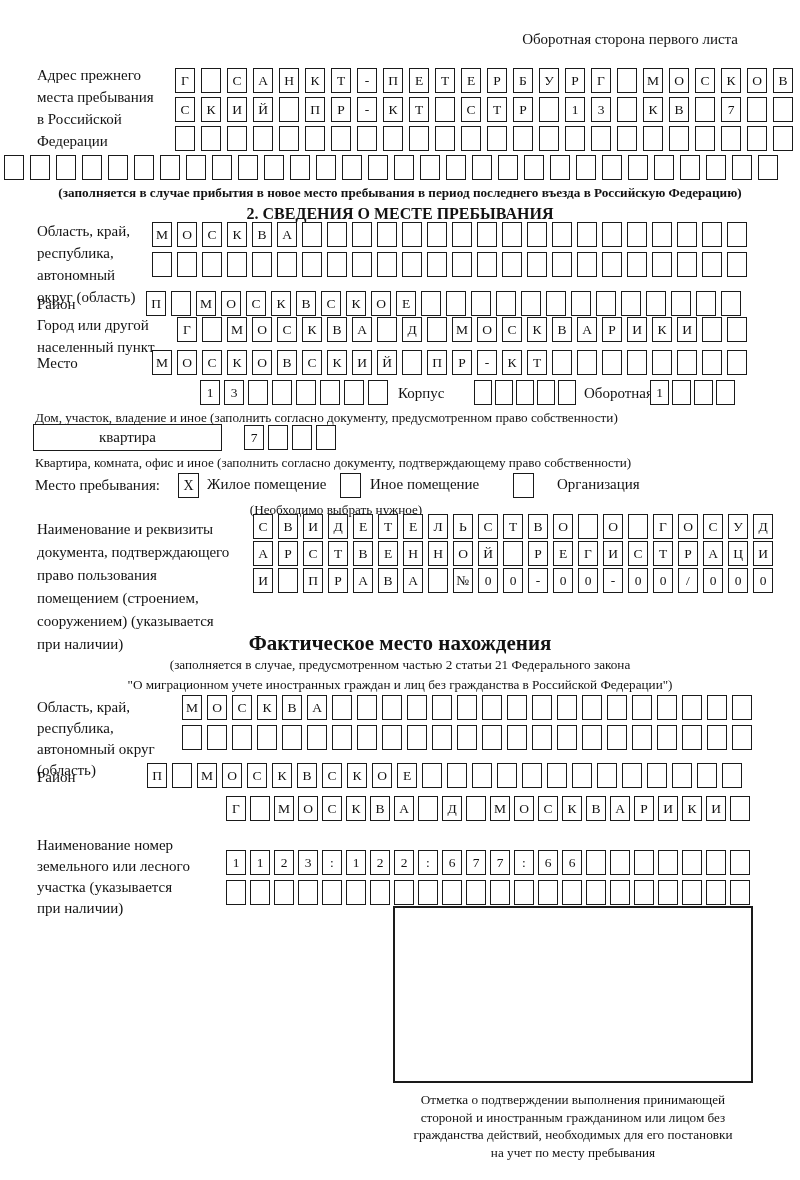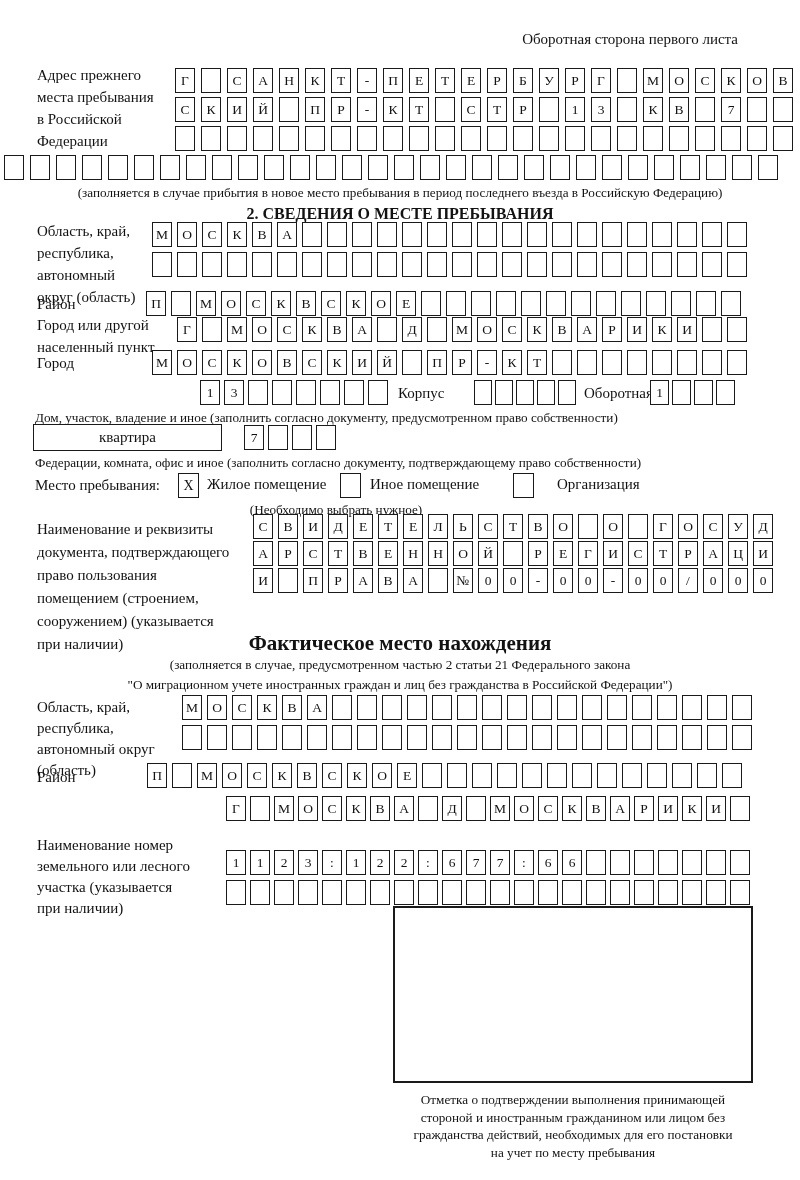--- a/index.html
+++ b/index.html
@@ -144,21 +144,21 @@
       <div class="c"></div>
       <div class="c"></div>
       <div class="c"></div>
       <div class="c"></div>
       <div class="c"></div>
       <div class="c"></div>
       <div class="c"></div>
       <div class="c"></div>
       <div class="c"></div>
     </div>
-  <div class="abs cap center full" style="top:184px;">(заполняется в случае прибытия в новое место пребывания в период последнего въезда в Российскую Федерацию)</div>
+  <div class="abs cap center full" style="top:184px;font-weight:bold;">(заполняется в случае прибытия в новое место пребывания в период последнего въезда в Российскую Федерацию)</div>
 
   <div class="abs bold h2 center full" style="top:205px;">2. СВЕДЕНИЯ О МЕСТЕ ПРЕБЫВАНИЯ</div>
 
   <div class="abs lbl" style="left:37px; top:220px; width:140px;">Область, край,
 республика,
 автономный
 округ (область)</div>
   <div class="abs row" style="left:152px; top:222px;">
       <div class="c">М</div>
       <div class="c">О</div>
@@ -261,21 +261,21 @@
       <div class="c">В</div>
       <div class="c">А</div>
       <div class="c">Р</div>
       <div class="c">И</div>
       <div class="c">К</div>
       <div class="c">И</div>
       <div class="c"></div>
       <div class="c"></div>
     </div>
 
-  <div class="abs lbl" style="left:37px; top:352px;">Город</div>
+  <div class="abs lbl" style="left:37px; top:352px;">Место</div>
   <div class="abs row" style="left:152px; top:350px;">
       <div class="c">М</div>
       <div class="c">О</div>
       <div class="c">С</div>
       <div class="c">К</div>
       <div class="c">О</div>
       <div class="c">В</div>
       <div class="c">С</div>
       <div class="c">К</div>
       <div class="c">И</div>
@@ -323,21 +323,21 @@
     </div>
   <div class="abs cap" style="left:35px; top:409px; width:730px;">Дом, участок, владение и иное (заполнить согласно документу, предусмотренном право собственности)</div>
 
   <div class="abs widebox" style="left:33px; top:424px; width:189px; height:27px;">квартира</div>
   <div class="abs row g4" style="left:244px; top:425px;">
       <div class="c">7</div>
       <div class="c"></div>
       <div class="c"></div>
       <div class="c"></div>
     </div>
-  <div class="abs cap" style="left:35px; top:454px; width:730px;">Федерации, комната, офис и иное (заполнить согласно документу, подтверждающему право собственности)</div>
+  <div class="abs cap" style="left:35px; top:454px; width:730px;">Квартира, комната, офис и иное (заполнить согласно документу, подтверждающему право собственности)</div>
 
   <div class="abs lbl" style="left:35px; top:474px;">Место пребывания:</div>
   <div class="abs chk" style="left:178px; top:473px;">X</div>
   <div class="abs opt" style="left:207px; top:476px;">Жилое помещение</div>
   <div class="abs chk" style="left:340px; top:473px;"></div>
   <div class="abs opt" style="left:370px; top:476px;">Иное помещение</div>
   <div class="abs chk" style="left:513px; top:473px;"></div>
   <div class="abs opt" style="left:557px; top:476px;">Организация</div>
   <div class="abs cap center" style="left:196px; top:501px; width:280px;">(Необходимо выбрать нужное)</div>
 

